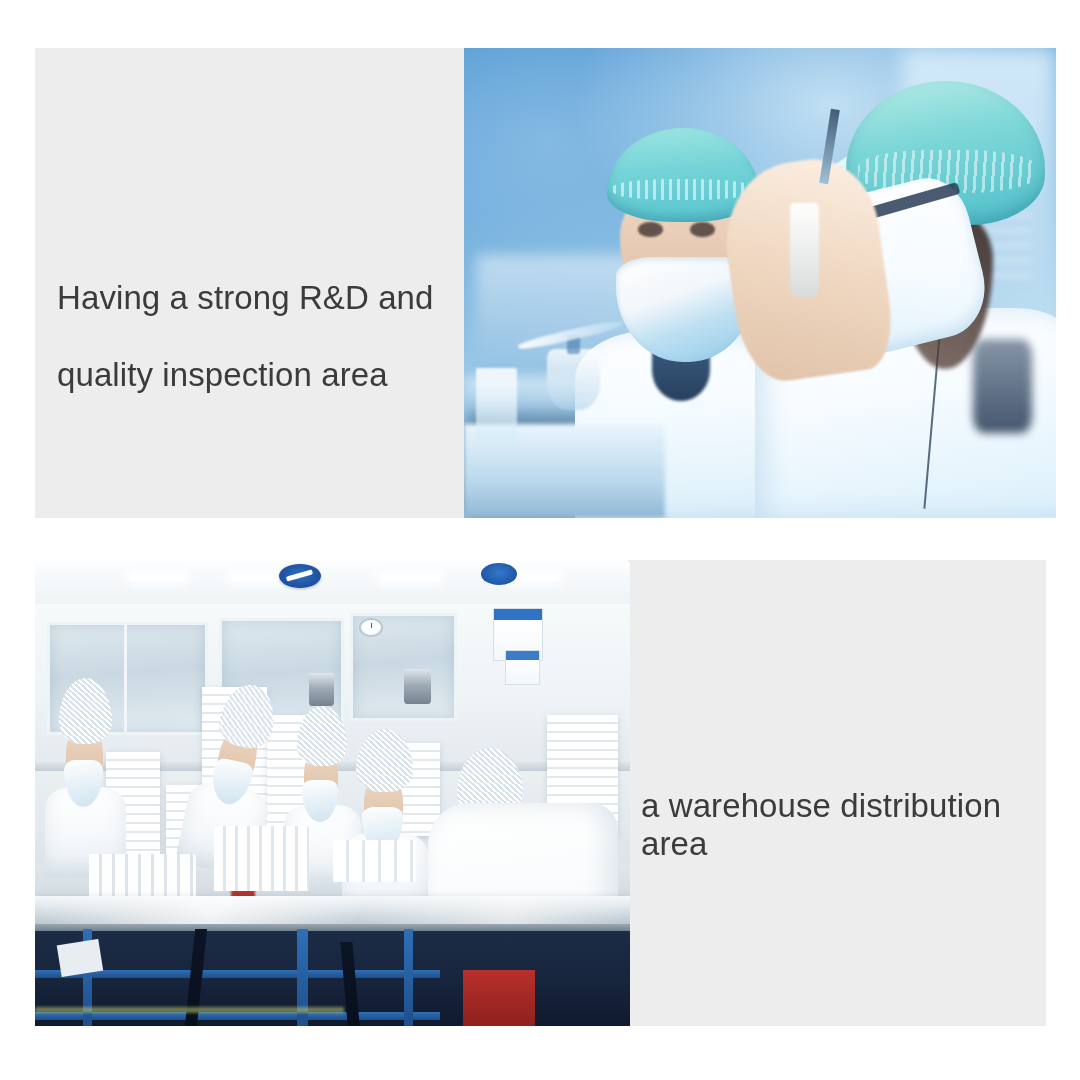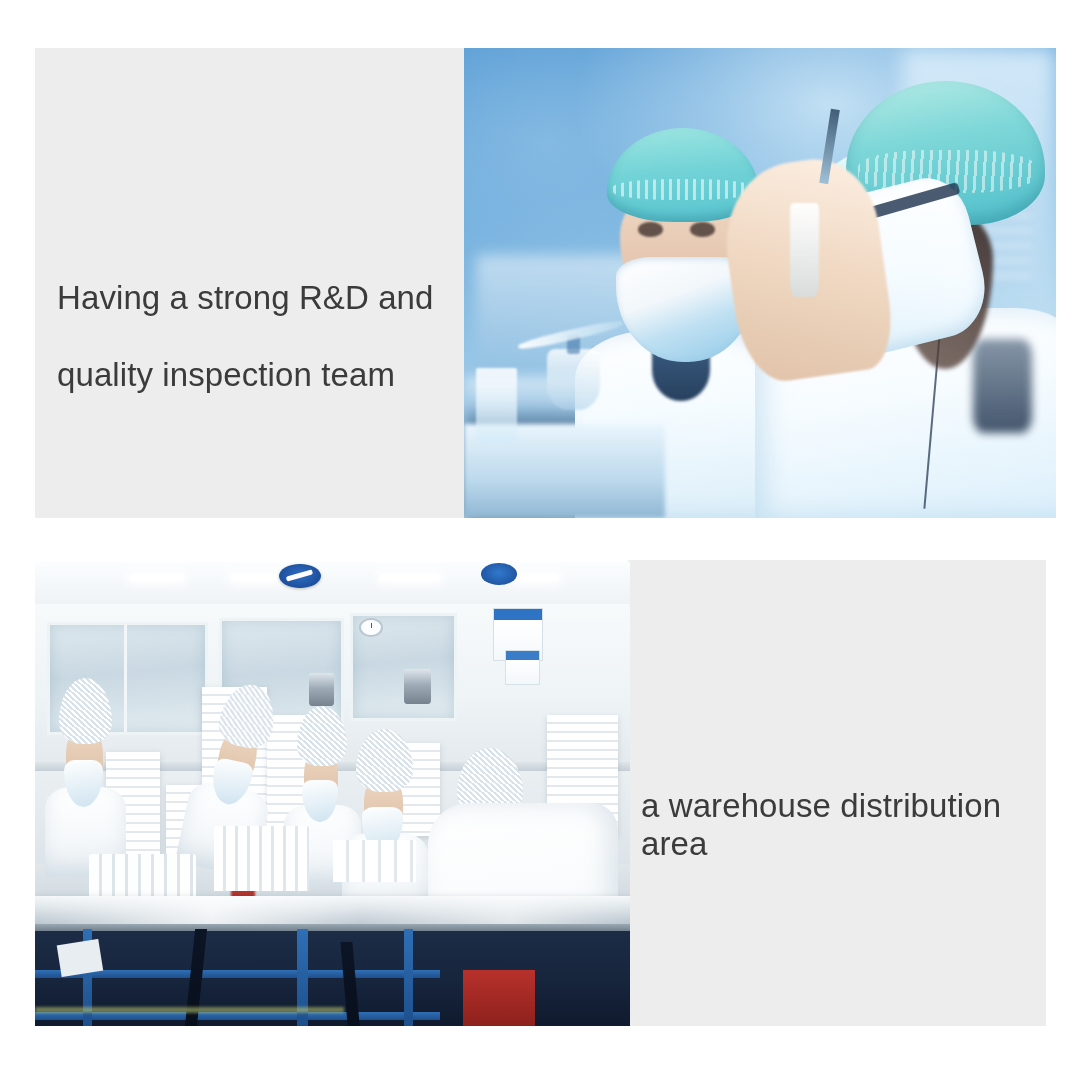--- a/index.html
+++ b/index.html
@@ -494,21 +494,21 @@
 <body>
 
 <div class="page">
 
   <div class="panel" style="left:0; top:0; width:1080px; height:540px;">
 
     <div class="gray-plate" style="left:35px; top:48px; width:430px; height:470px;"></div>
 
     <div class="caption" style="left:57px; top:240px; width:400px;">
       <span class="line">Having a strong R&amp;D and</span>
-      <span class="line">quality inspection team</span>
+      <span class="line">quality inspection area</span>
     </div>
 
     <div class="photo lab" style="left:464px; top:48px; width:592px; height:470px;">
       <div class="bg-wall-right"></div>
       <div class="bg-rack"></div>
       <div class="bg-shelf"></div>
       <div class="bg-shelf2"></div>
       <div class="bg-dark-band"></div>
       <div class="bg-red"></div>
 

